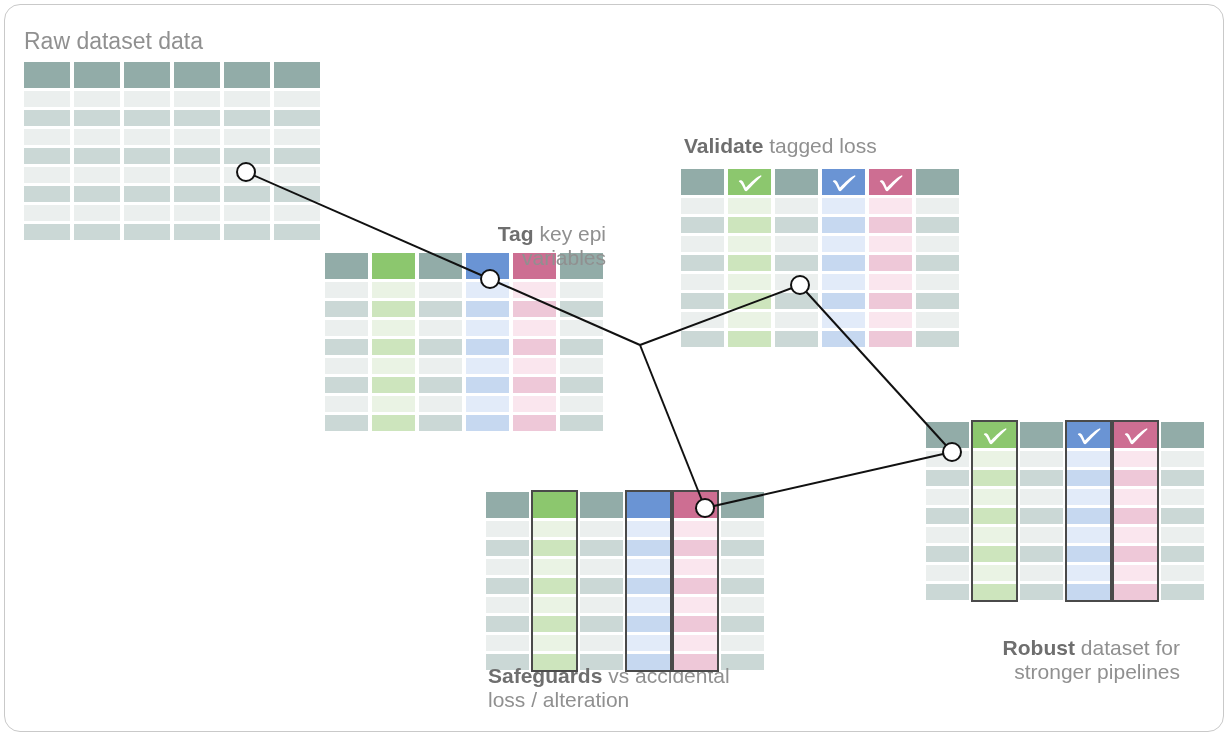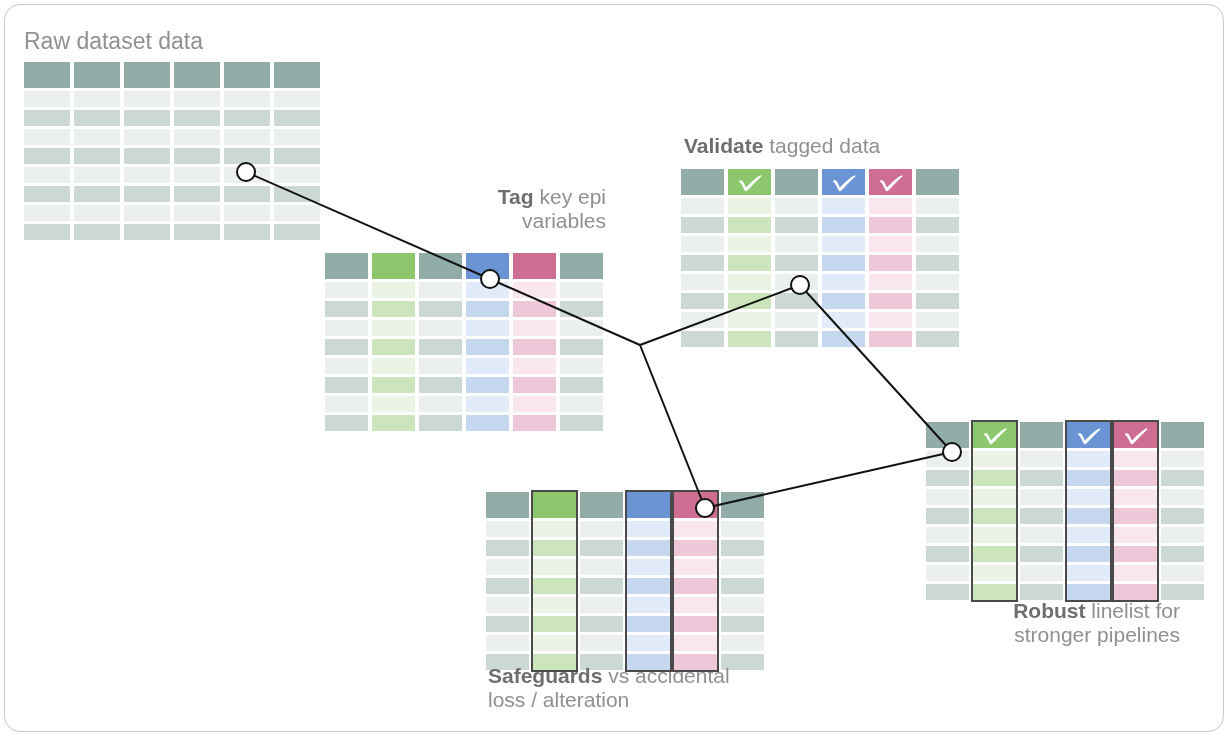--- a/index.html
+++ b/index.html
@@ -65,21 +65,21 @@
     position: absolute;
     color: #8c8c8c;
     line-height: 1.16;
     white-space: pre-line;
   }
   .label b {
     color: #6e6e6e;
     font-weight: bold;
   }
   .label .lt { color: #909090; font-weight: normal; }
-  .ta-r { text-align: right; }
+  .ta-r { text-align: right; margin-top: 37px; }
   .ta-l { text-align: left; }
   
   #links {
     position: absolute;
     left: 0; top: 0;
     width: 1232px;
     height: 740px;
     pointer-events: none;
     z-index: 5;
   }
@@ -471,24 +471,24 @@
           <div class="cell" style="height: 16px; margin-top: 3px; background: rgb(203, 216, 214);"></div>
           <div class="cell" style="height: 16px; margin-top: 3px; background: rgb(235, 239, 238);"></div>
           <div class="cell" style="height: 16px; margin-top: 3px; background: rgb(203, 216, 214);"></div>
         </div>
       </div>
     </div>
   <div id="labels-layer">
       <div class="label ta-l" style="left: 24px; top: 28px; width: 330px; font-size: 23px;"><span class="lt">Raw dataset data</span></div>
       <div class="label ta-r" style="left: 380px; top: 185px; width: 226px; font-size: 21px;"><b>Tag</b><span class="lt"> key epi
 variables</span></div>
-      <div class="label ta-l" style="left: 684px; top: 134px; width: 320px; font-size: 21px;"><b>Validate</b><span class="lt"> tagged data</span></div>
+      <div class="label ta-l" style="left: 684px; top: 134px; width: 320px; font-size: 21px;"><b>Validate</b><span class="lt"> tagged loss</span></div>
       <div class="label ta-l" style="left: 488px; top: 664px; width: 330px; font-size: 21px;"><b>Safeguards</b><span class="lt"> vs accidental
 loss / alteration</span></div>
-      <div class="label ta-r" style="left: 860px; top: 599px; width: 320px; font-size: 21px;"><b>Robust</b><span class="lt"> linelist for
+      <div class="label ta-r" style="left: 860px; top: 599px; width: 320px; font-size: 21px;"><b>Robust</b><span class="lt"> dataset for
 stronger pipelines</span></div>
     </div>
   <div id="nodes-layer">
       <div class="node" style="left: 236px; top: 162px; width: 20px; height: 20px;"></div>
       <div class="node" style="left: 480px; top: 269px; width: 20px; height: 20px;"></div>
       <div class="node" style="left: 790px; top: 275px; width: 20px; height: 20px;"></div>
       <div class="node" style="left: 695px; top: 498px; width: 20px; height: 20px;"></div>
       <div class="node" style="left: 942px; top: 442px; width: 20px; height: 20px;"></div>
     </div>
 

